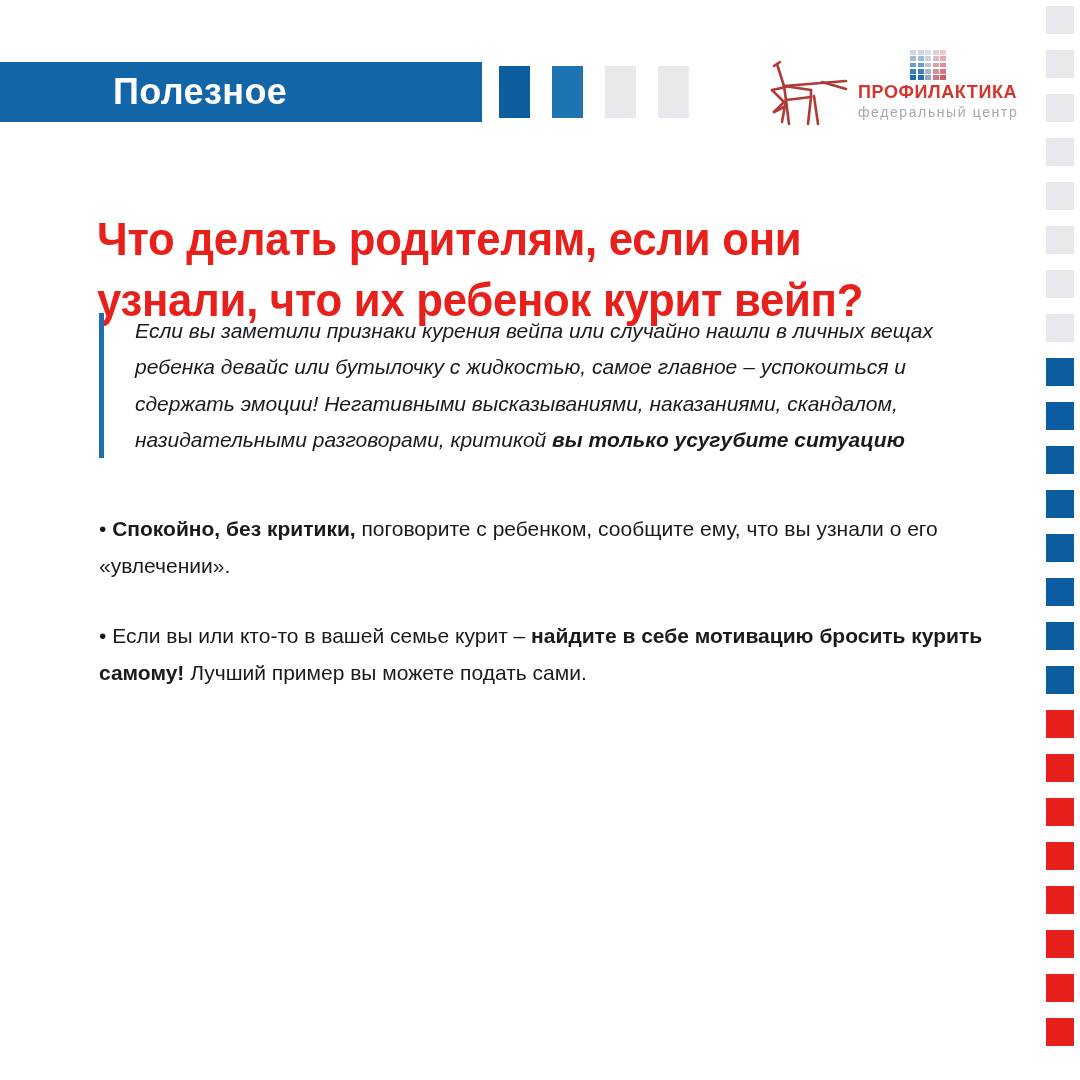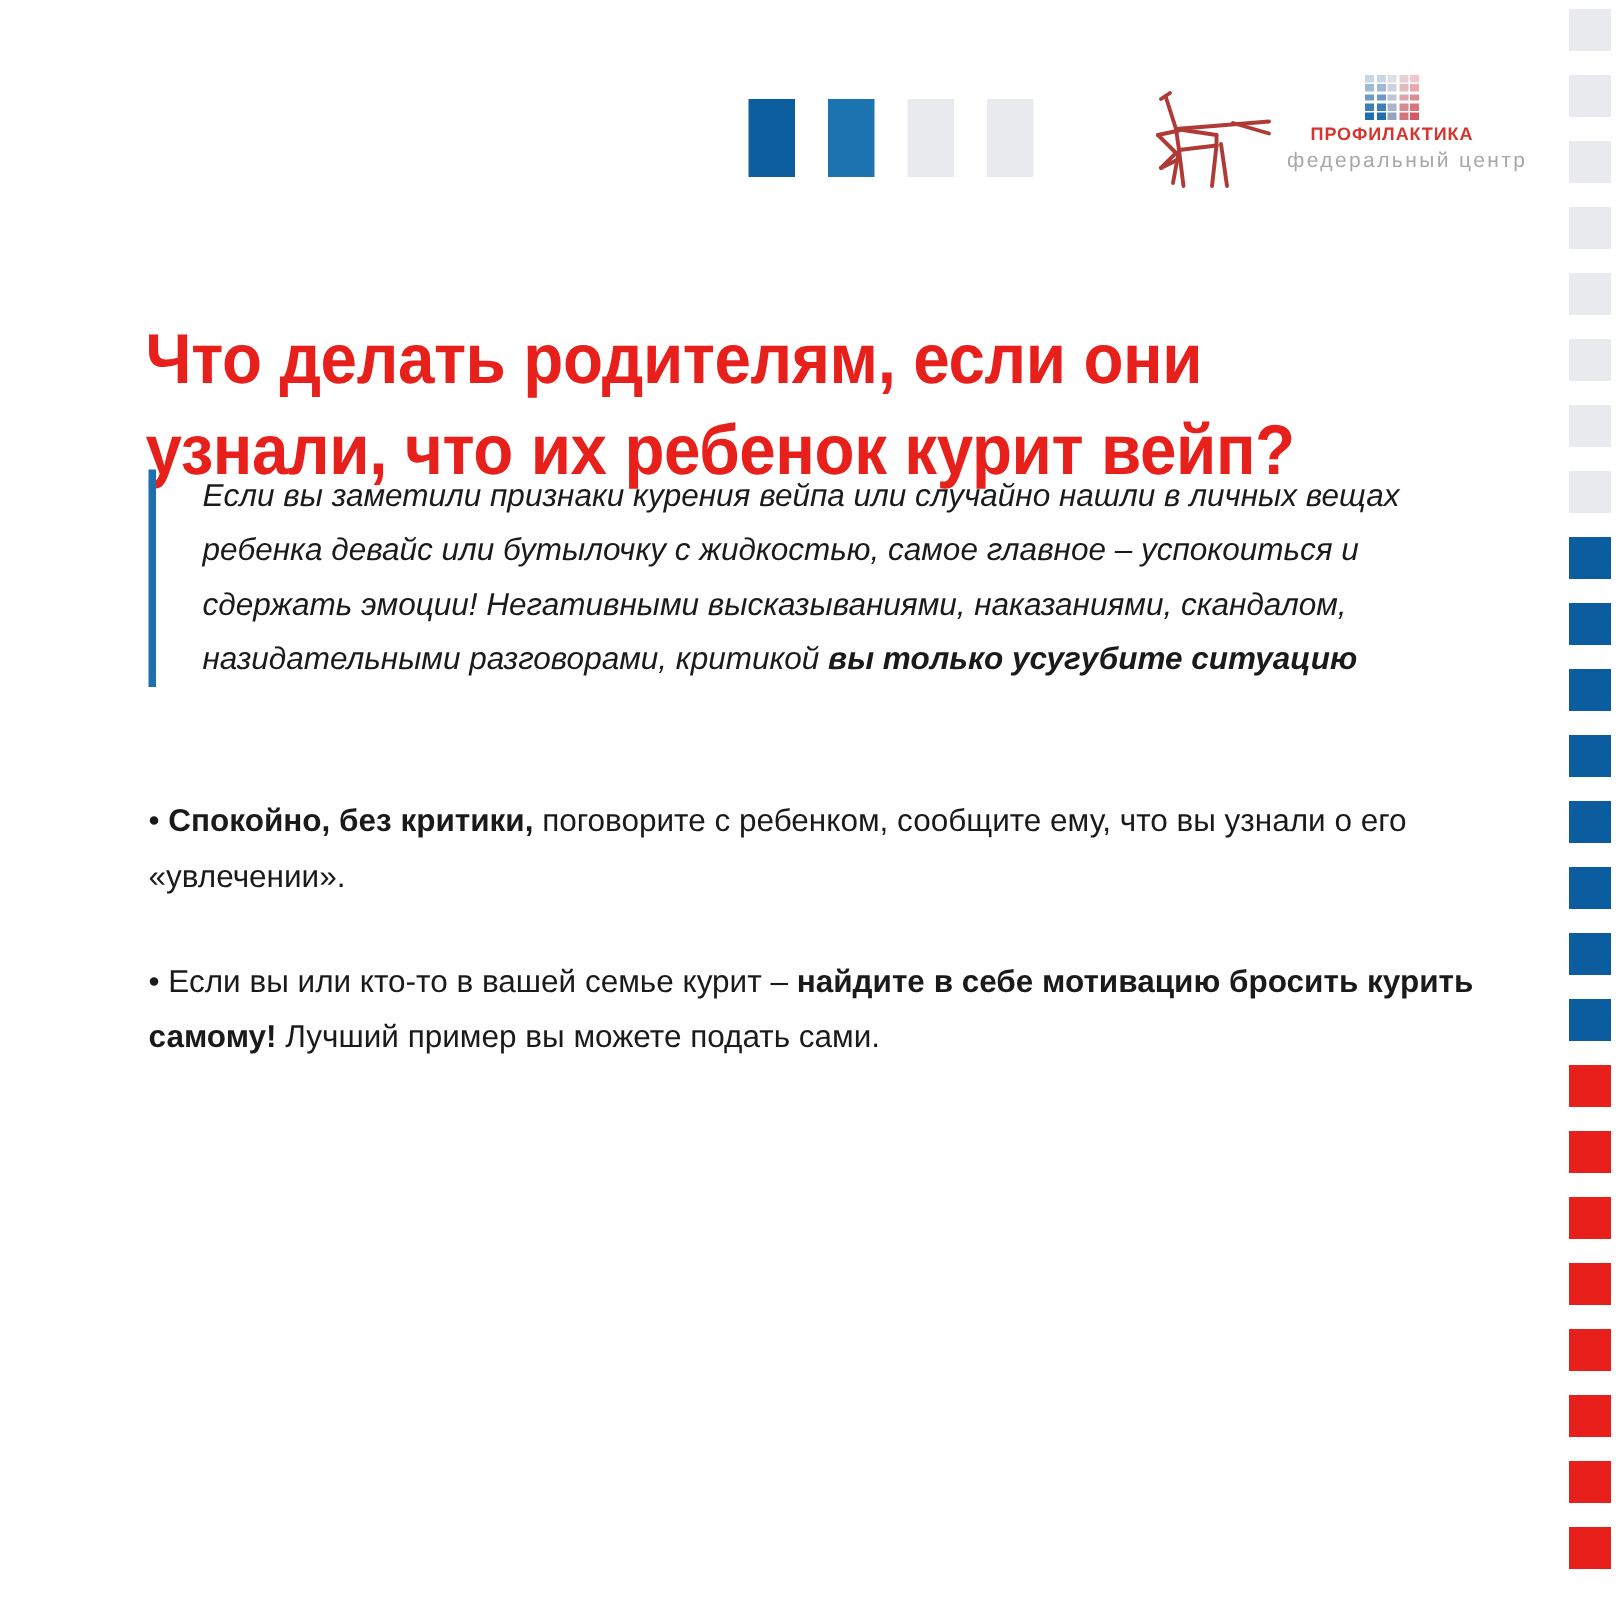--- a/index.html
+++ b/index.html
@@ -100,21 +100,21 @@
     width: 36px;
     height: 30px;
     margin: 0 auto 3px auto;
     display: grid;
     grid-template-columns: repeat(5, 1fr);
     grid-template-rows: repeat(5, 1fr);
     gap: 1.5px;
   }
   .logo-title {
     color: #d6342c;
-    font-size: 12px;
+    font-size: 18px;
     font-weight: bold;
     letter-spacing: 0.6px;
     line-height: 1;
     white-space: nowrap;
   }
   .logo-sub {
     color: #a8a8a8;
     font-size: 14px;
     letter-spacing: 1.6px;
     margin-top: 4px;
@@ -156,21 +156,21 @@
   }
   .quote-text b {
     font-weight: bold;
     font-style: italic;
   }
 
   
   .bullets {
     position: absolute;
     left: 99px;
-    top: 530px;
+    top: 511px;
     width: 895px;
   }
   .bullet {
     font-size: 21px;
     line-height: 1.74;
     color: #1a1a1a;
     margin: 0 0 34px 0;
   }
   .bullet b {
     font-weight: bold;
@@ -200,20 +200,23 @@
     <div class="edge-sq" style="background: rgb(232, 32, 28);"></div>
     <div class="edge-sq" style="background: rgb(232, 32, 28);"></div>
     <div class="edge-sq" style="background: rgb(232, 32, 28);"></div>
     <div class="edge-sq" style="background: rgb(232, 32, 28);"></div>
     <div class="edge-sq" style="background: rgb(232, 32, 28);"></div>
     <div class="edge-sq" style="background: rgb(232, 32, 28);"></div>
     <div class="edge-sq" style="background: rgb(232, 32, 28);"></div>
   </div>
 
 <div class="header">
+  <div class="header-bar">
+    <span class="header-bar-label">Полезное</span>
+  </div>
   <div class="header-squares" id="header-squares">
       <div class="hsq" style="background: rgb(13, 94, 158);"></div>
       <div class="hsq" style="background: rgb(30, 116, 176);"></div>
       <div class="hsq" style="background: rgb(232, 234, 238);"></div>
       <div class="hsq" style="background: rgb(232, 234, 238);"></div>
     </div>
 </div>
 
 <div class="logo">
   <svg class="logo-horse" viewBox="0 0 86 72">

